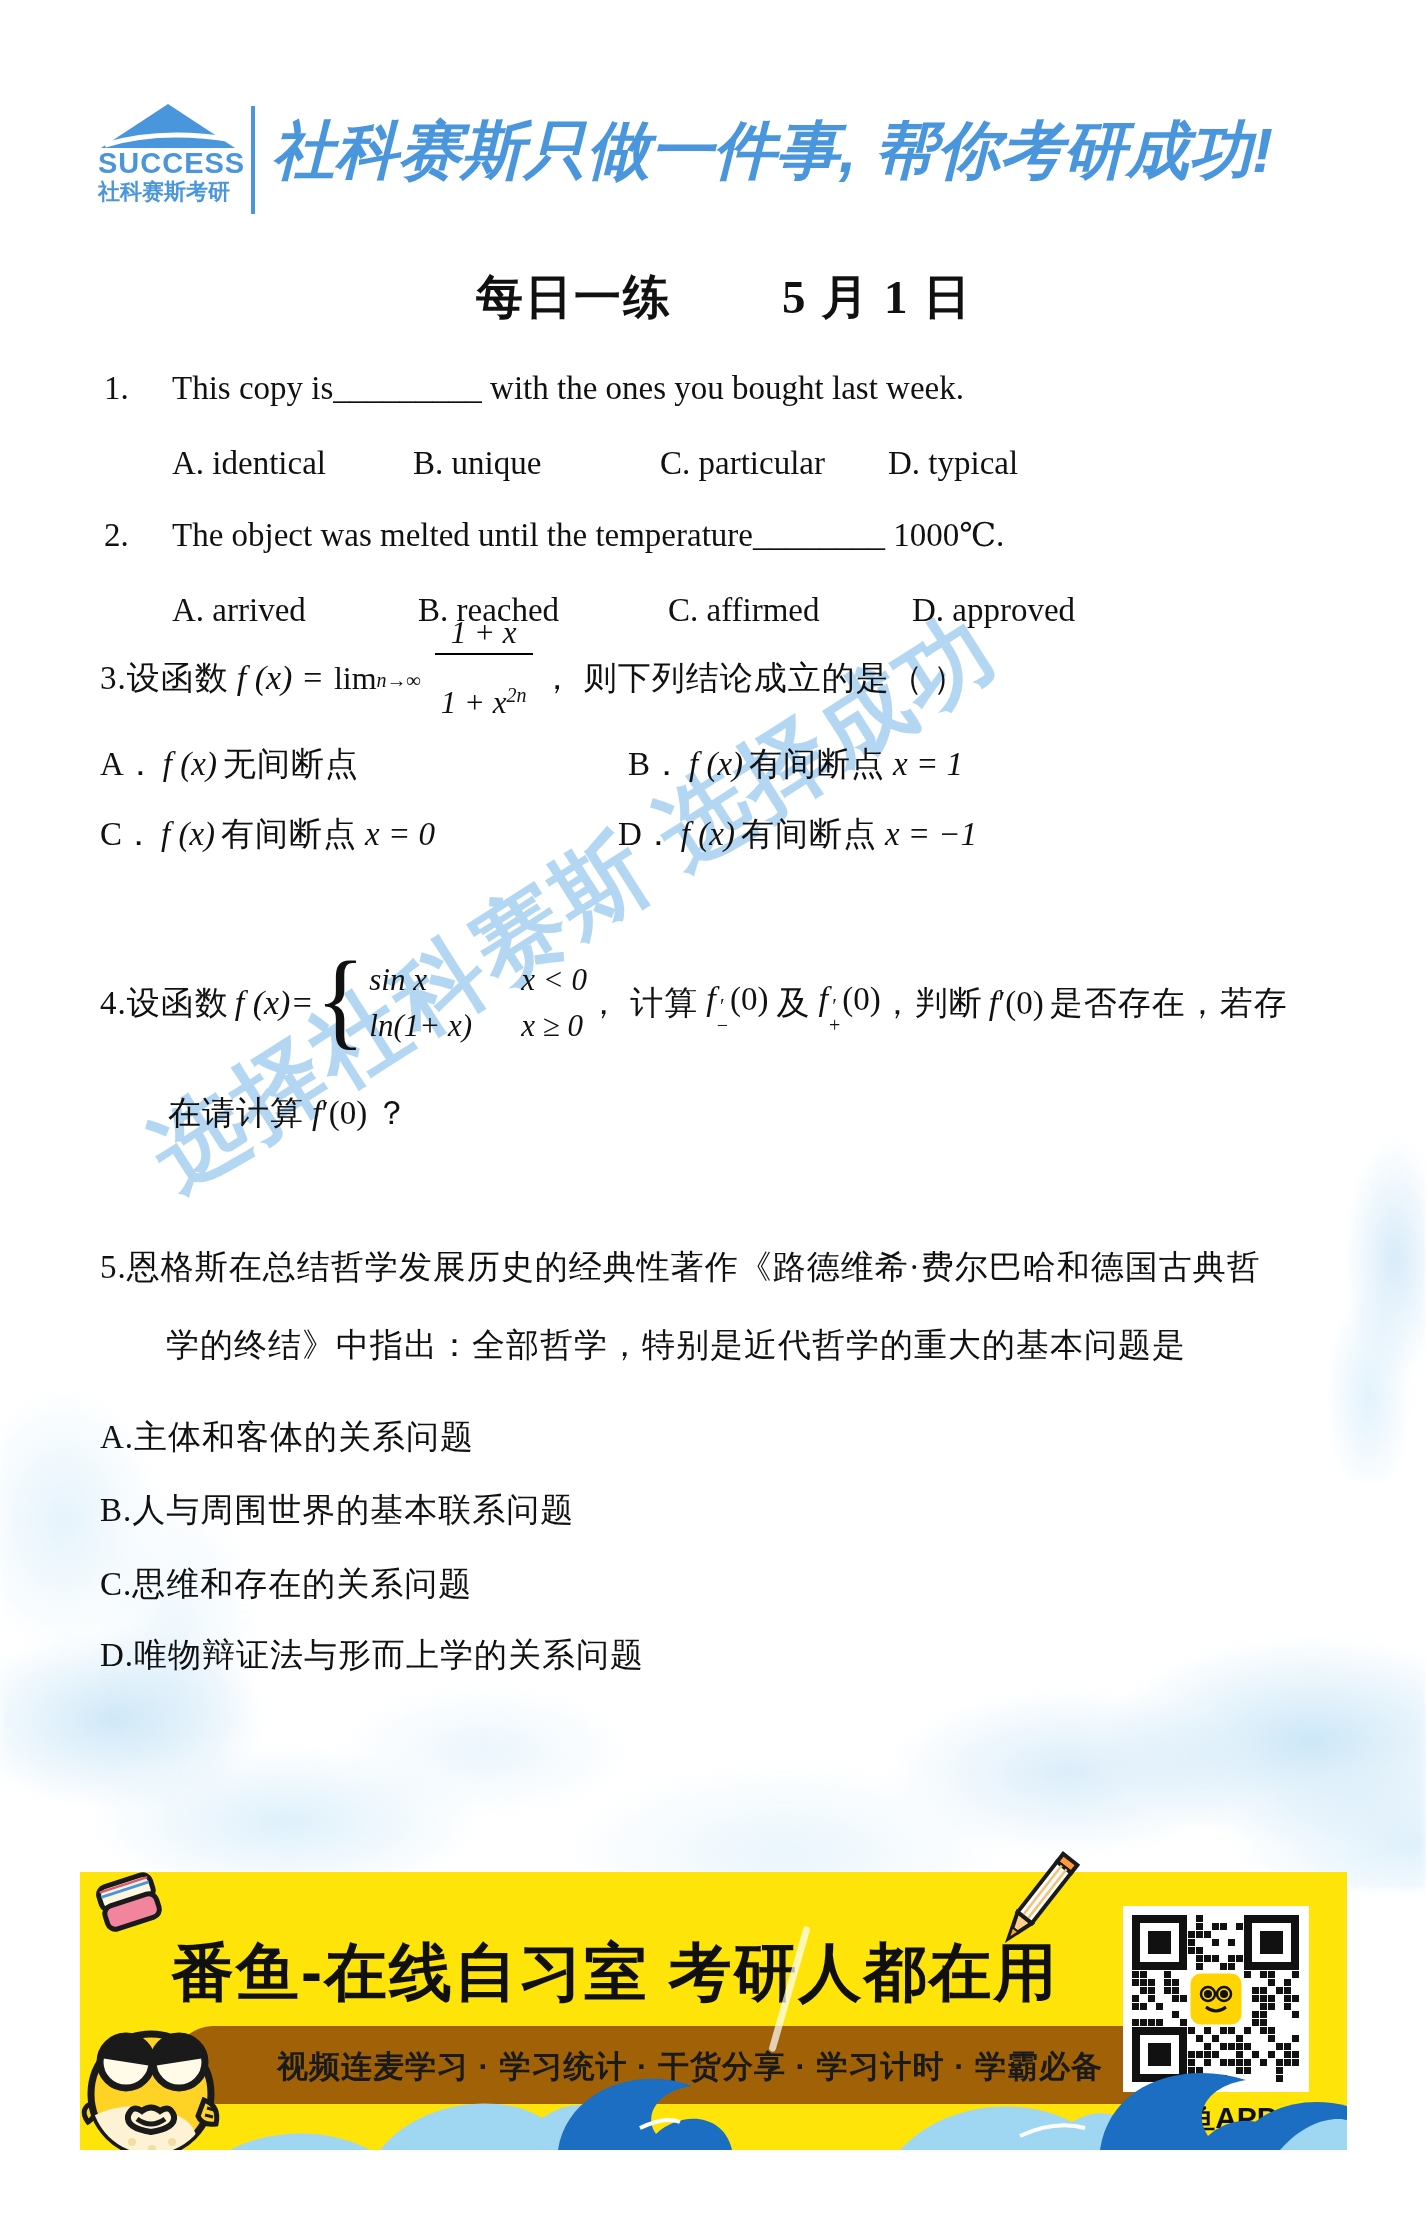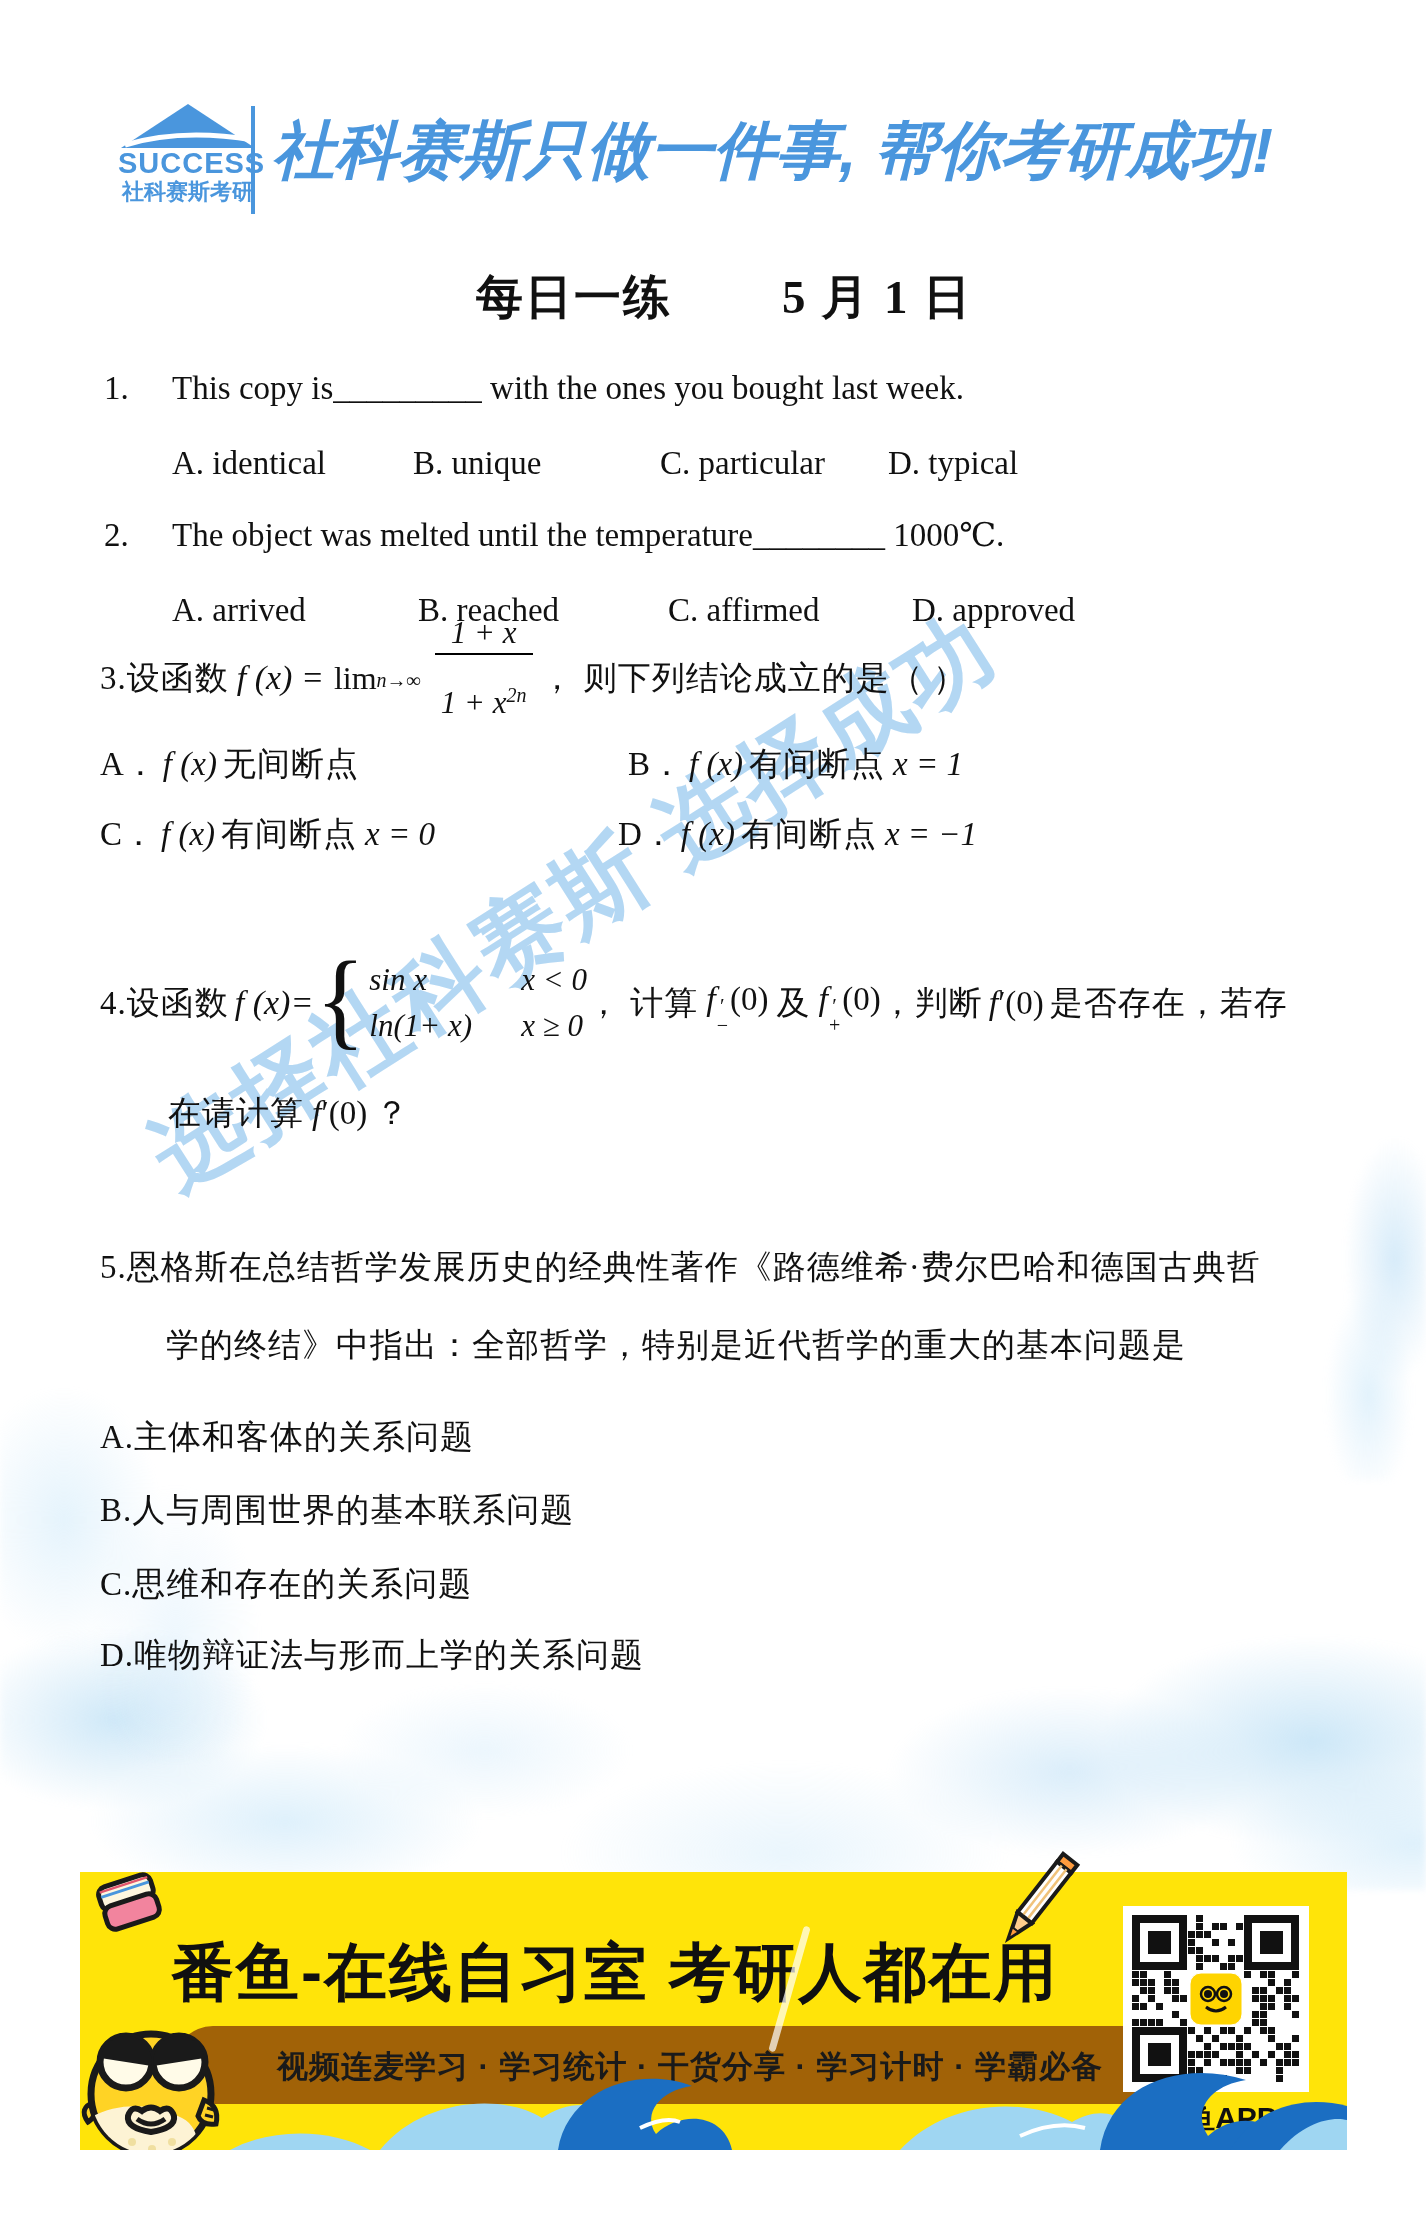--- a/index.html
+++ b/index.html
@@ -3,21 +3,21 @@
 <meta charset="utf-8">
 <title>每日一练 5月1日</title>
 <style>
   html,body{margin:0;padding:0;background:#e8e8e8;}
   .page{position:relative;width:1426px;height:2240px;background:#ffffff;overflow:hidden;
         font-family:"Liberation Serif","DejaVu Serif",serif;color:#111;margin:0 auto;}
   .abs{position:absolute;}
   .nowrap{white-space:nowrap;}
 
   
-  .logo{left:98px;top:104px;width:140px;text-align:center;margin-left:20px;}
+  .logo{left:98px;top:104px;width:140px;}
   .logo svg{display:block;margin:0 auto;}
   .logo-title{font-family:"Liberation Sans","DejaVu Sans",sans-serif;font-weight:800;
               font-size:29px;letter-spacing:1px;color:#4a96dd;line-height:30px;}
   .logo-sub{font-family:"Liberation Sans","DejaVu Sans",sans-serif;font-weight:700;
             font-size:22px;color:#4a96dd;line-height:28px;}
   .header-divider{left:251px;top:106px;width:4px;height:108px;background:#4a96dd;}
   .slogan{left:272px;top:90px;font-family:"Liberation Sans","DejaVu Sans",sans-serif;
           font-weight:900;font-size:63px;line-height:120px;color:#4a96dd;white-space:nowrap;
           letter-spacing:0;font-style:italic;}
 

